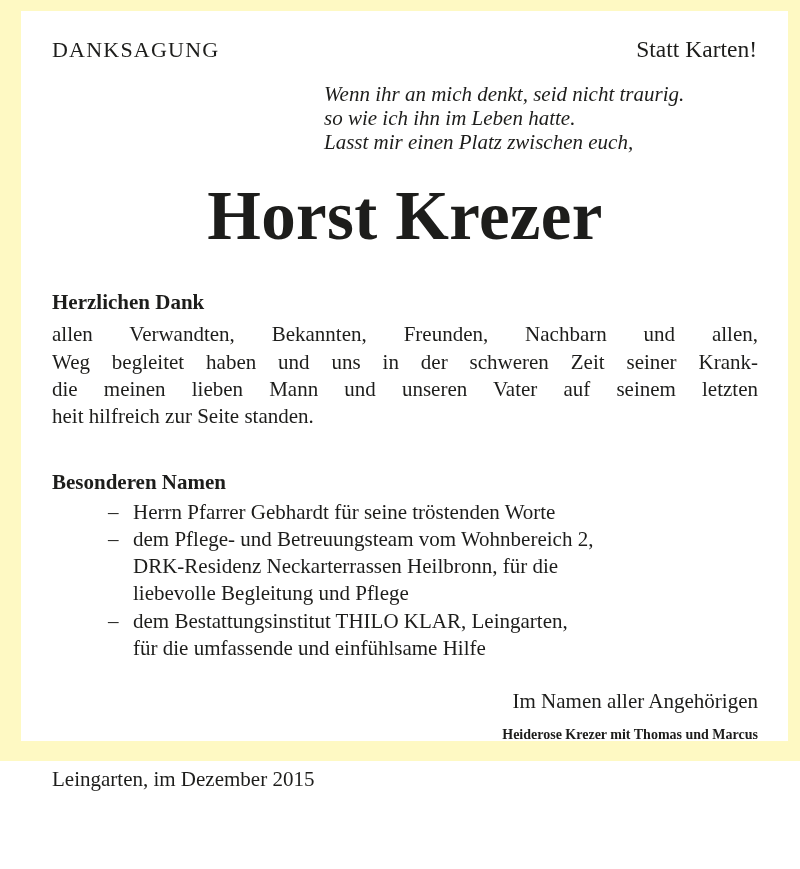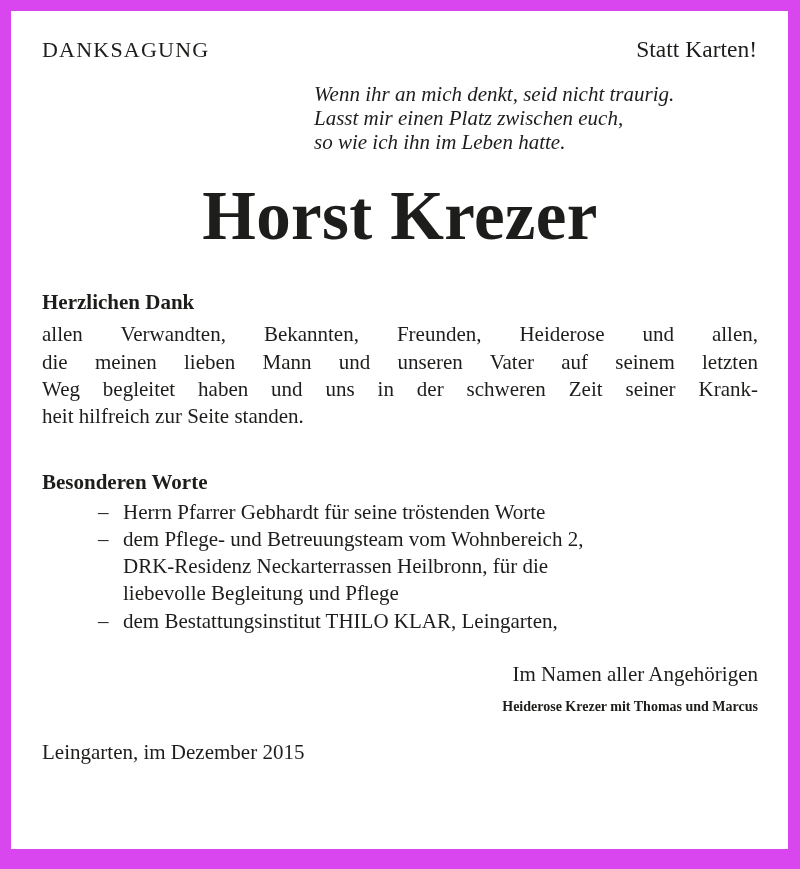--- a/index.html
+++ b/index.html
@@ -14,23 +14,23 @@
     overflow: hidden;
     font-family: "Liberation Serif", "DejaVu Serif", serif;
     color: #1d1d1b;
     -webkit-font-smoothing: antialiased;
   }
 
   
   .notice {
     box-sizing: border-box;
     width: 800px;
-    height: 869px;
-    background: #d946ef;
-    padding: 11px 12px 20px 11px;
+    height: 761px;
+    background: #fef9c3;
+    padding: 11px 12px 20px 21px;
   }
   .notice-inner {
     box-sizing: border-box;
     width: 100%;
     height: 100%;
     background: #ffffff;
     position: relative;
     padding: 0 30px 0 31px;
   }
 
@@ -147,52 +147,53 @@
 <div class="notice">
   <div class="notice-inner">
 
     <div class="header-row">
       <div class="kicker">DANKSAGUNG</div>
       <div class="statt-karten">Statt Karten!</div>
     </div>
 
     <div class="poem">
       <div class="poem-line">Wenn ihr an mich denkt, seid nicht traurig.</div>
+      <div class="poem-line">so wie ich ihn im Leben hatte.</div>
       <div class="poem-line">Lasst mir einen Platz zwischen euch,</div>
-      <div class="poem-line">so wie ich ihn im Leben hatte.</div>
     </div>
 
     <div class="name">Horst Krezer</div>
 
     <div class="section-head">Herzlichen Dank</div>
 
     <div class="body-block">
-      <span class="justify-line">allen Verwandten, Bekannten, Freunden, Heiderose und allen,</span>
+      <span class="justify-line">allen Verwandten, Bekannten, Freunden, Nachbarn und allen,</span>
+      <span class="justify-line">Weg begleitet haben und uns in der schweren Zeit seiner Krank-</span>
       <span class="justify-line">die meinen lieben Mann und unseren Vater auf seinem letzten</span>
-      <span class="justify-line">Weg begleitet haben und uns in der schweren Zeit seiner Krank-</span>
       <span class="flush-line">heit hilfreich zur Seite standen.</span>
     </div>
 
 
-    <div class="section-head">Besonderen Worte</div>
+    <div class="section-head">Besonderen Namen</div>
 
     <ul class="thanks-list">
       <li>
         <span class="dash">–</span>
         <span class="li-line">Herrn Pfarrer Gebhardt für seine tröstenden Worte</span>
       </li>
       <li>
         <span class="dash">–</span>
         <span class="li-line">dem Pflege- und Betreuungsteam vom Wohnbereich 2,</span>
         <span class="li-line">DRK-Residenz Neckarterrassen Heilbronn, für die</span>
         <span class="li-line">liebevolle Begleitung und Pflege</span>
       </li>
       <li>
         <span class="dash">–</span>
         <span class="li-line">dem Bestattungsinstitut THILO KLAR, Leingarten,</span>
+        <span class="li-line">für die umfassende und einfühlsame Hilfe</span>
       </li>
     </ul>
 
     <div class="closing">
       <div class="in-name-of">Im Namen aller Angehörigen</div>
       <div class="family">Heiderose Krezer mit Thomas und Marcus</div>
     </div>
 
     <div class="place-date">Leingarten, im Dezember 2015</div>
 

